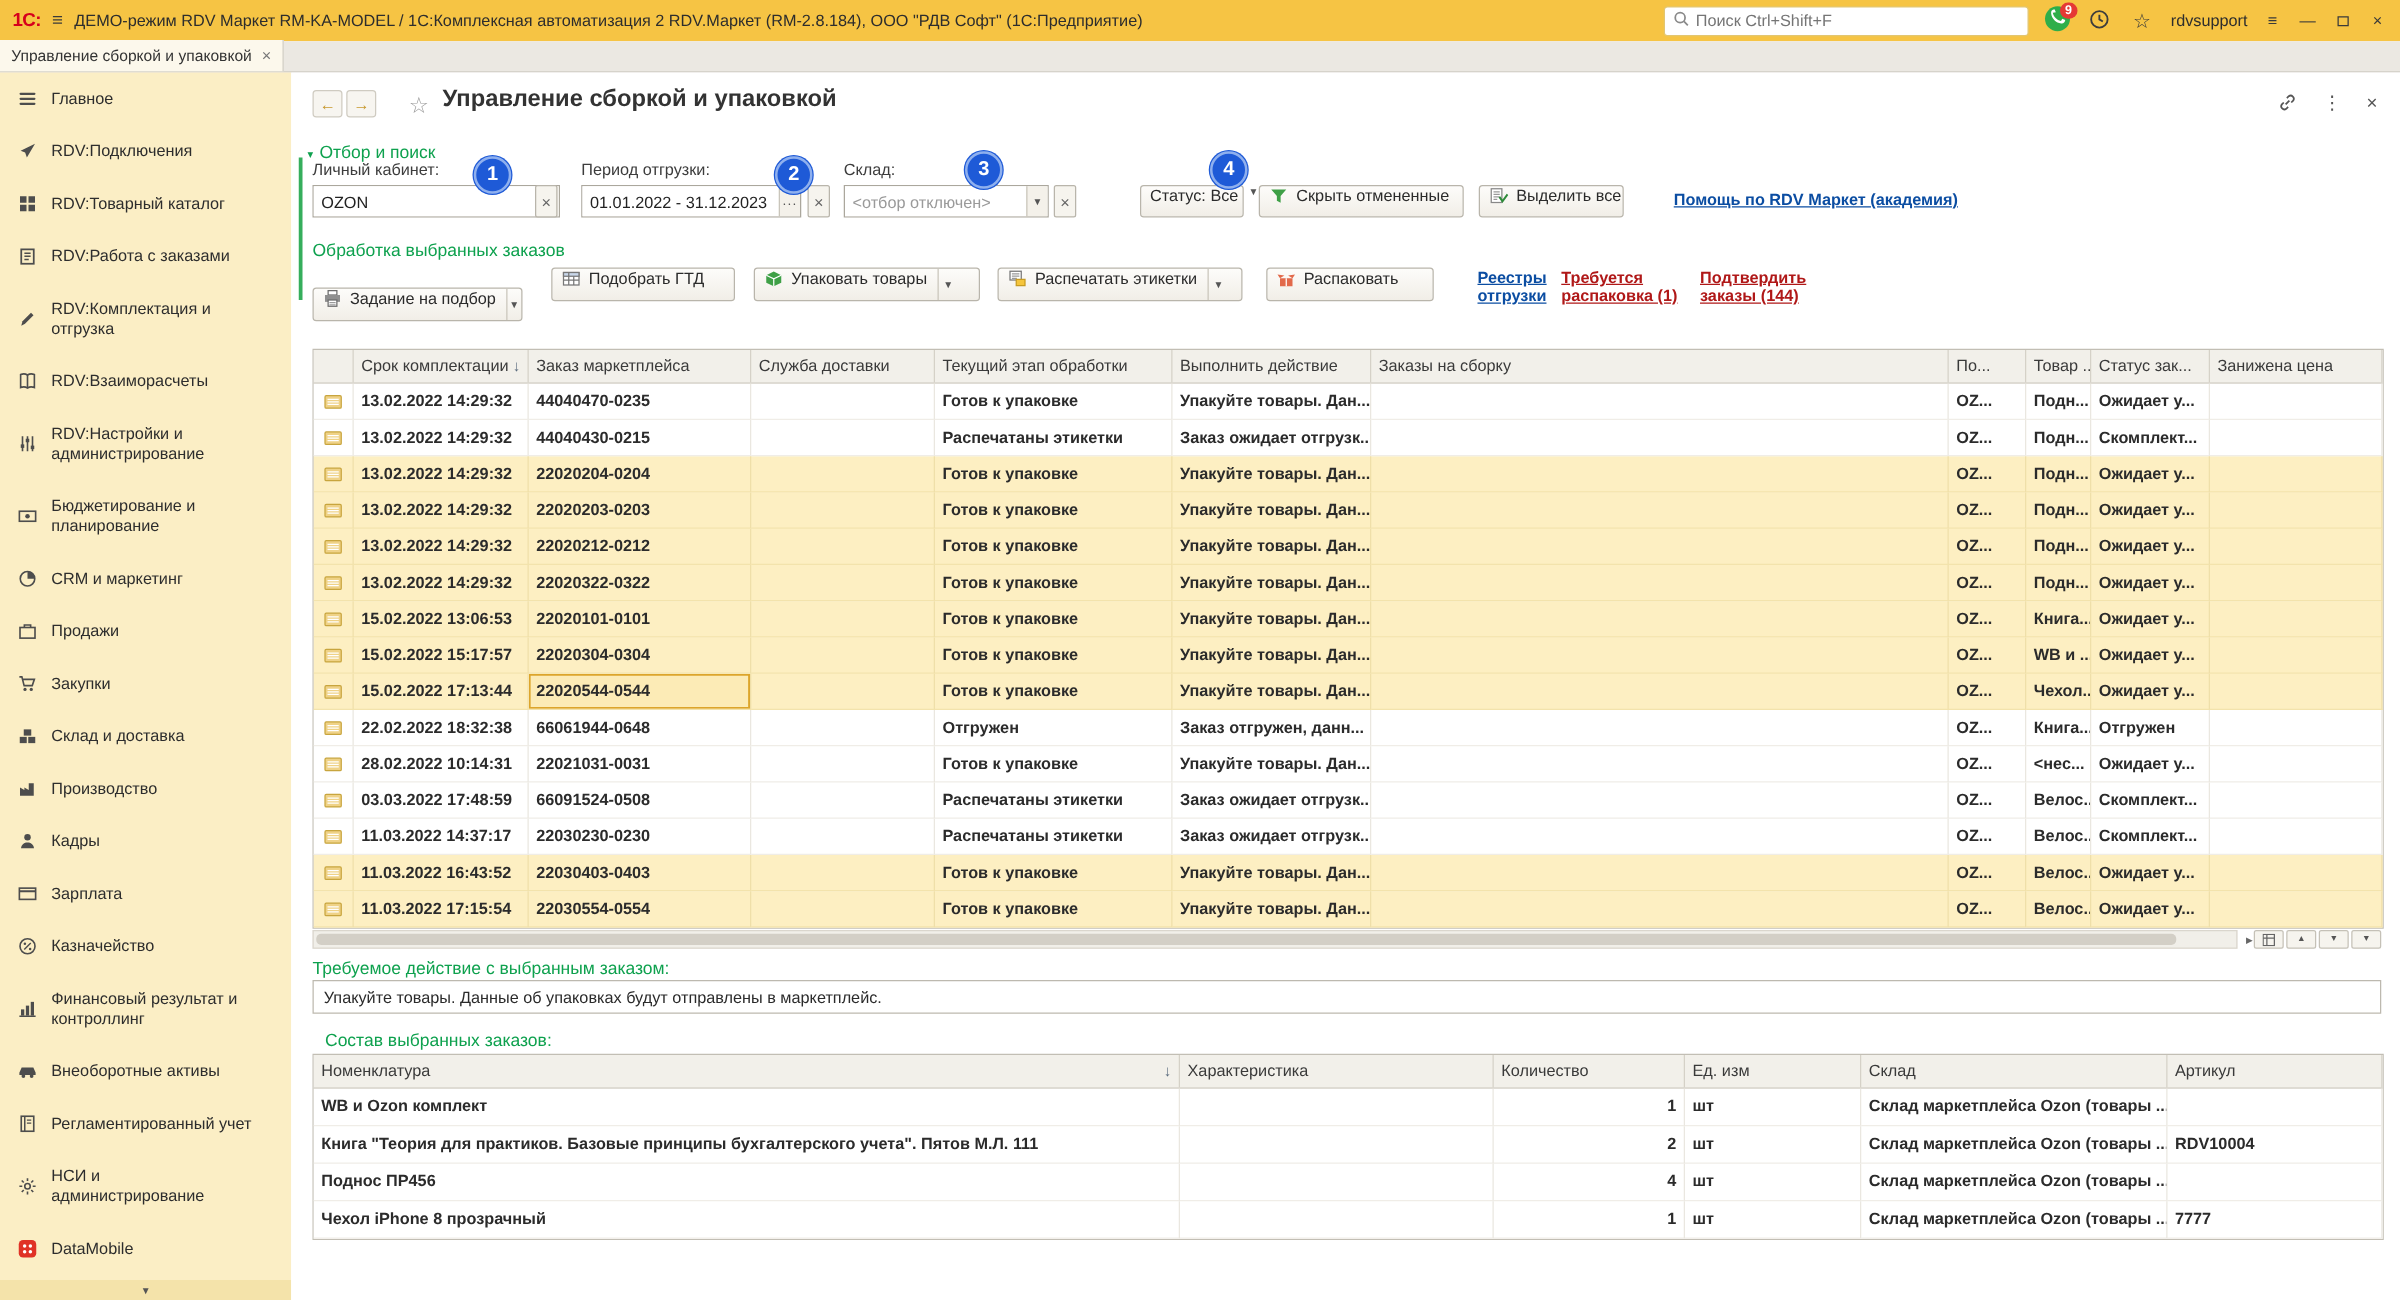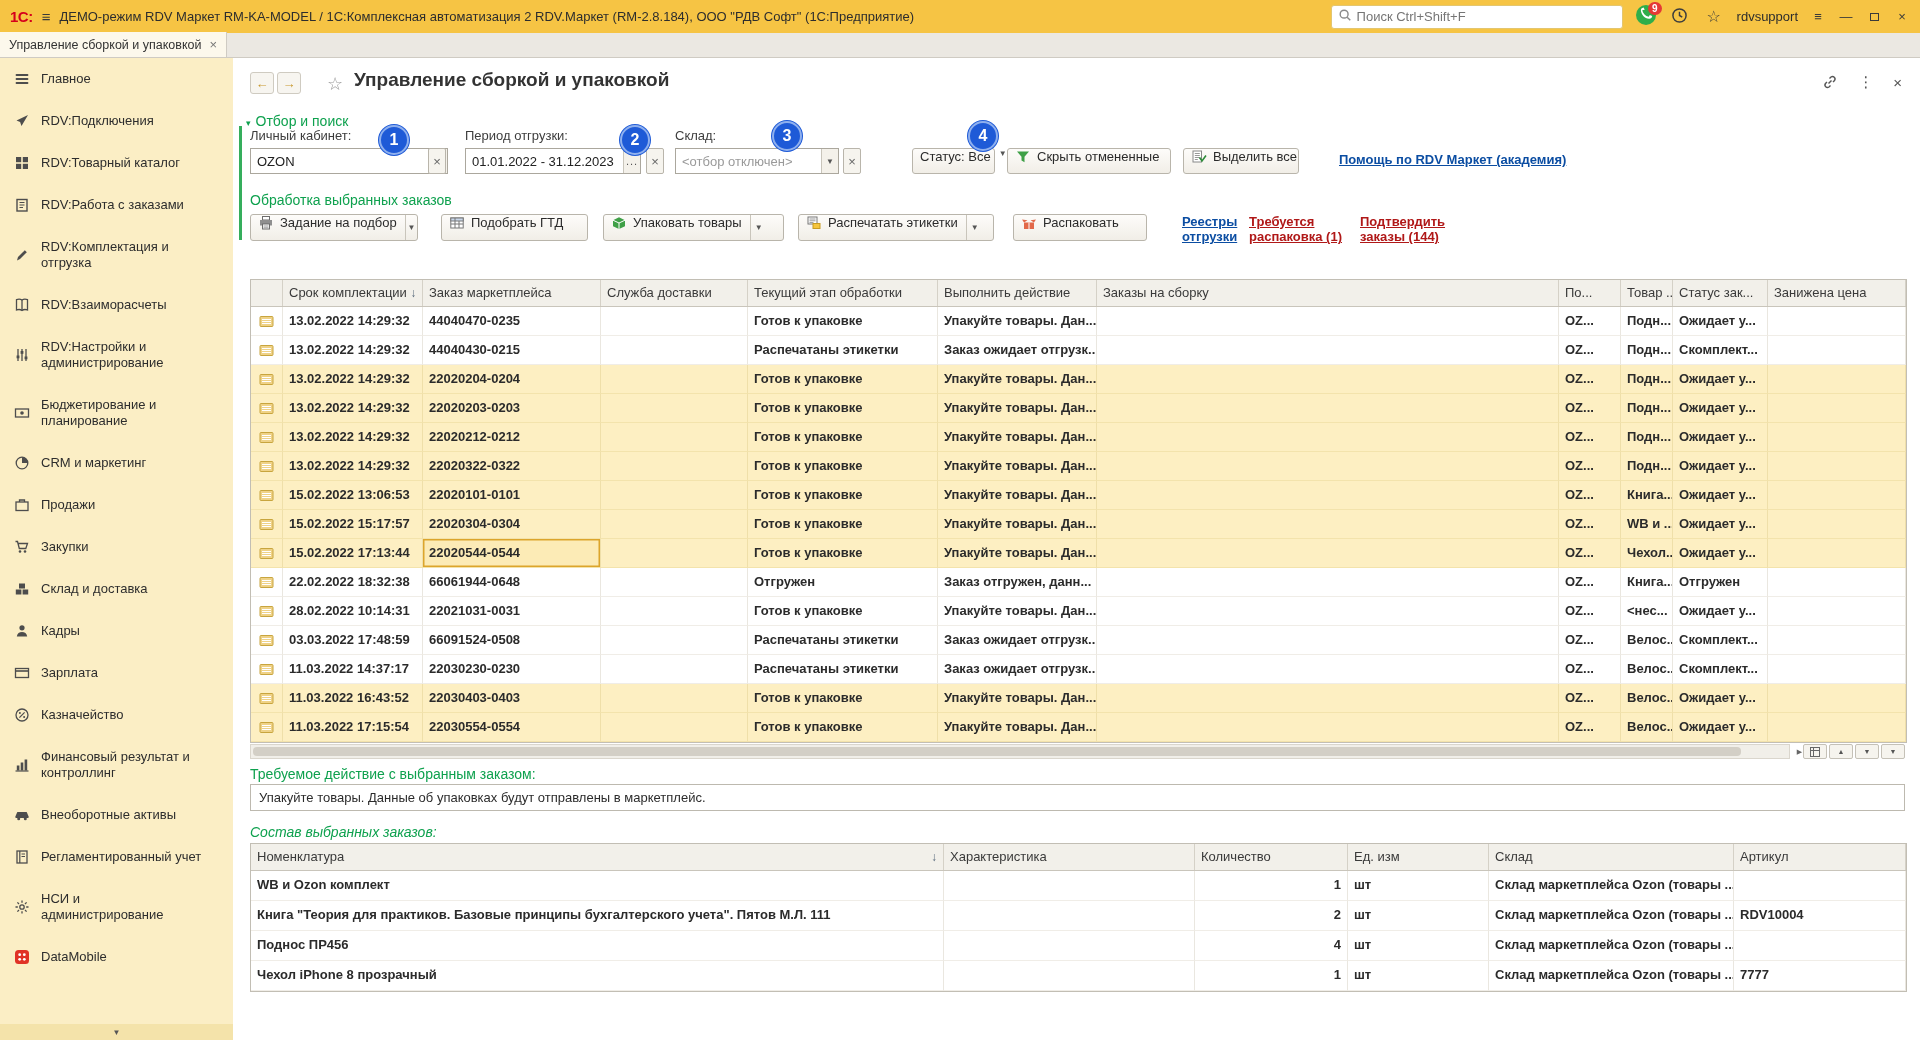--- a/index.html
+++ b/index.html
@@ -245,20 +245,28 @@
               <rect x="5" y="2.5" width="6" height="5" fill="#4d4d4d"></rect>
               <rect x="1.8" y="8.5" width="5.6" height="5" fill="#4d4d4d"></rect>
               <rect x="8.6" y="8.5" width="5.6" height="5" fill="#4d4d4d"></rect>
             </svg>
           </span>
           <span class="sb-label">Склад и доставка</span>
         </div>
         <div class="sb-item">
           <span class="sb-ico">
             <svg width="16" height="16" viewBox="0 0 16 16">
+              <path d="M2 13.5V7l3.5 2V7l3.5 2V3.5H13v10z" fill="#4d4d4d"></path>
+            </svg>
+          </span>
+          <span class="sb-label">Производство</span>
+        </div>
+        <div class="sb-item">
+          <span class="sb-ico">
+            <svg width="16" height="16" viewBox="0 0 16 16">
               <circle cx="8" cy="4.8" r="2.6" fill="#4d4d4d"></circle>
               <path d="M2.8 13.5c.4-3.2 2.6-4.6 5.2-4.6s4.8 1.4 5.2 4.6z" fill="#4d4d4d"></path>
             </svg>
           </span>
           <span class="sb-label">Кадры</span>
         </div>
         <div class="sb-item">
           <span class="sb-ico">
             <svg width="16" height="16" viewBox="0 0 16 16">
               <rect x="1.5" y="3.5" width="13" height="9" fill="none" stroke="#4d4d4d" stroke-width="1.3"></rect>
@@ -396,21 +404,21 @@
             <path d="M3.8 4.5h5M3.8 6.5h5M3.8 8.5h5M3.8 10.5h3" stroke="#999"></path>
             <path d="M8.5 8.5 11 12l4-5.5" fill="none" stroke="#2E8B3A" stroke-width="1.6"></path>
           </svg>
         </span>
       <span class="lbl">Выделить все</span>
     </div>
     <a class="helplink" style="left:1086px;">Помощь по RDV Маркет (академия)</a>
 
     <div class="gtitle" style="left:17px;top:134px;">Обработка выбранных заказов</div>
 
-    <div class="btn" style="left:17px;top:156px;width:168px;">
+    <div class="btn" style="left:17px;top:172px;width:168px;">
       <span class="ic">
           <svg width="16" height="16" viewBox="0 0 16 16">
             <rect x="4.5" y="1.5" width="7" height="3.5" fill="#fff" stroke="#6d6d6d"></rect>
             <rect x="2" y="5" width="12" height="5.5" fill="#8f8f8f"></rect>
             <rect x="4.5" y="9" width="7" height="5" fill="#fff" stroke="#6d6d6d"></rect>
             <path d="M5.5 11h5M5.5 12.8h5" stroke="#9a9a9a"></path>
           </svg>
         </span>
       <span class="lbl">Задание на подбор</span>
       <span class="caret">▼</span>
@@ -761,21 +769,21 @@
           </svg>
         </div>
       <div class="hs-btn" style="left:1579px;">▲</div>
       <div class="hs-btn" style="left:1605px;">▼</div>
       <div class="hs-btn" style="left:1631px;">▼</div>
     </div>
 
     <div class="gtitle" style="left:17px;top:708px;">Требуемое действие с выбранным заказом:</div>
     <div class="action-box">Упакуйте товары. Данные об упаковках будут отправлены в маркетплейс.</div>
 
-    <div class="gtitle" style="left:17px;top:766px;font-style:italic;">Состав выбранных заказов:</div>
+    <div class="gtitle" style="left:27px;top:766px;">Состав выбранных заказов:</div>
     <div class="dtable comp" style="top:785px;width:1657px;" id="comp-table">
         <div class="t-head" style="grid-template-columns: 693px 251px 153px 141px 245px 172px;">
           <div class="th">Номенклатура<span class="sort right"> ↓</span></div>
           <div class="th">Характеристика</div>
           <div class="th">Количество</div>
           <div class="th">Ед. изм</div>
           <div class="th">Склад</div>
           <div class="th">Артикул</div>
         </div>
         <div class="t-row" style="grid-template-columns: 693px 251px 153px 141px 245px 172px;">

